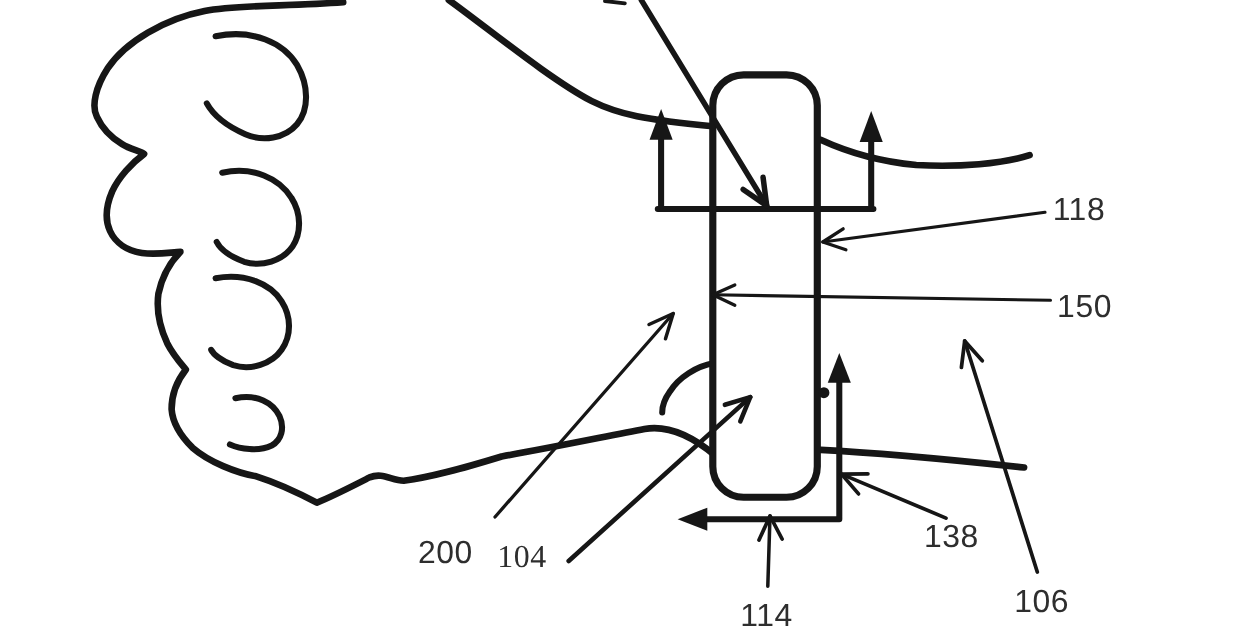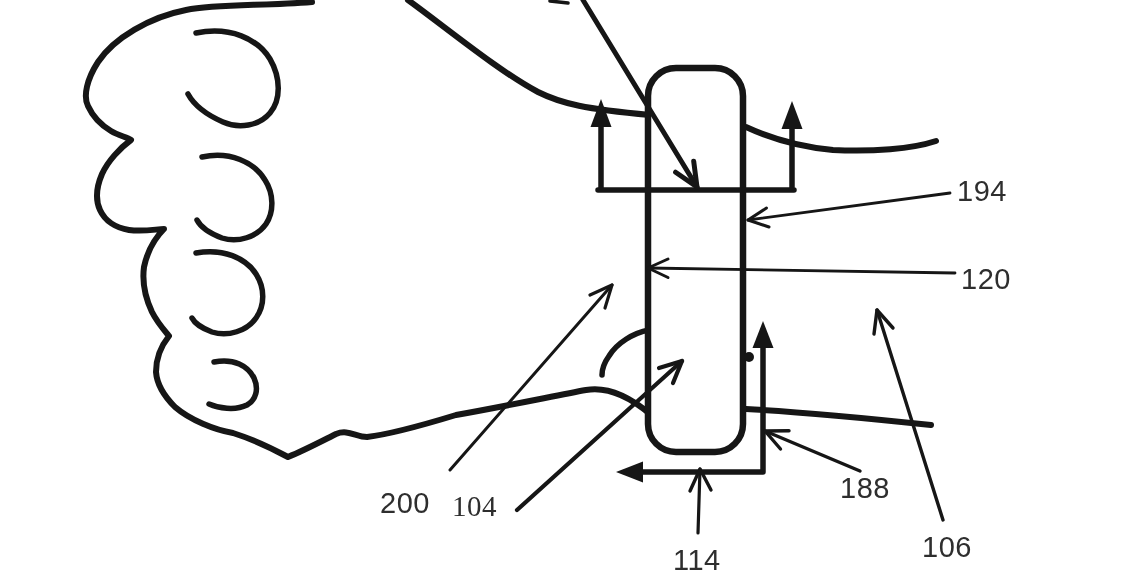--- a/index.html
+++ b/index.html
@@ -96,20 +96,20 @@
     <g>
       <path class="stroke" stroke-width="3.4" d="M860,471 L765,431"></path>
       <polyline class="stroke" stroke-width="3.4" points="780.5,449 765,431 789,430.7"></polyline>
     </g>
     <g>
       <path class="stroke" stroke-width="3.4" d="M943,520 L877,310"></path>
       <polyline class="stroke" stroke-width="3.4" points="874,334 877,310 893,328"></polyline>
     </g>
   </svg>
 
-  <div class="ref-label" style="left:957px;top:177px;">194</div>
-  <div class="ref-label" style="left:961px;top:265px;">120</div>
+  <div class="ref-label" style="left:957px;top:177px;">118</div>
+  <div class="ref-label" style="left:961px;top:265px;">150</div>
   <div class="ref-label" style="left:380px;top:489px;">200</div>
   <div class="ref-label" style="left:452px;top:492px;font-family:Liberation Serif, serif;">104</div>
   <div class="ref-label" style="left:673px;top:546px;">114</div>
-  <div class="ref-label" style="left:840px;top:474px;">188</div>
+  <div class="ref-label" style="left:840px;top:474px;">138</div>
   <div class="ref-label" style="left:922px;top:533px;">106</div>
 </div>
 
 </body></html>

